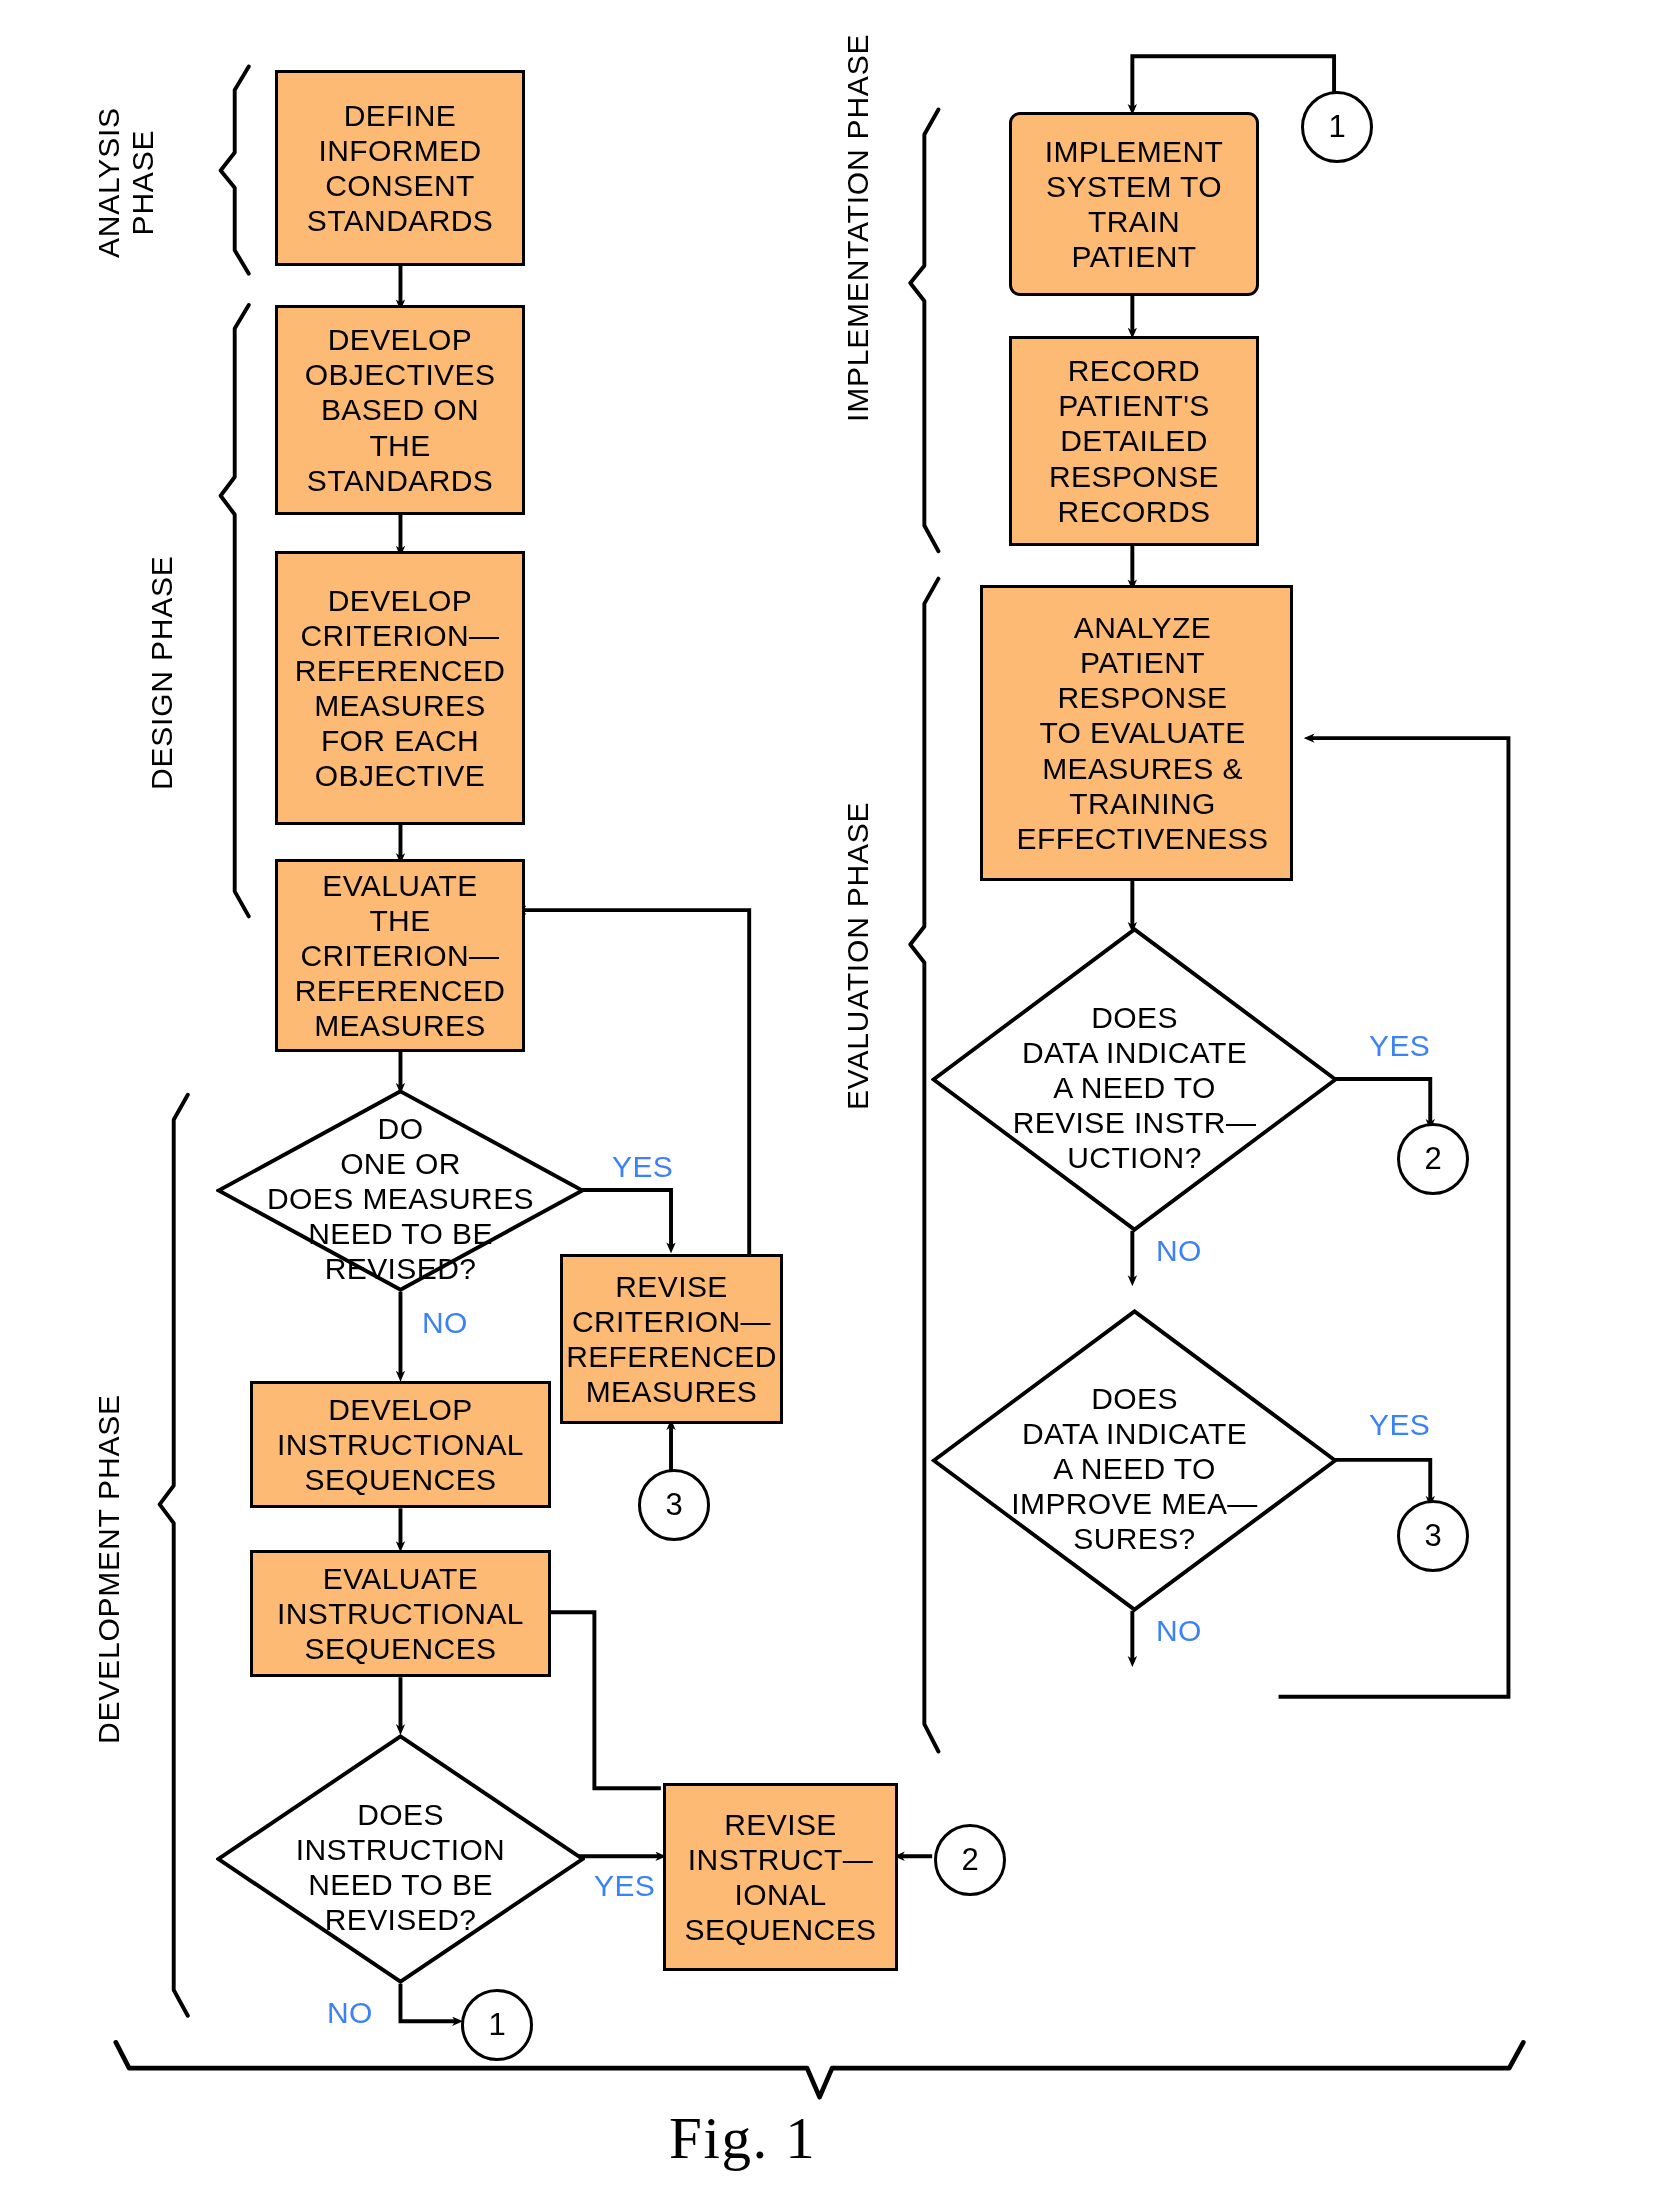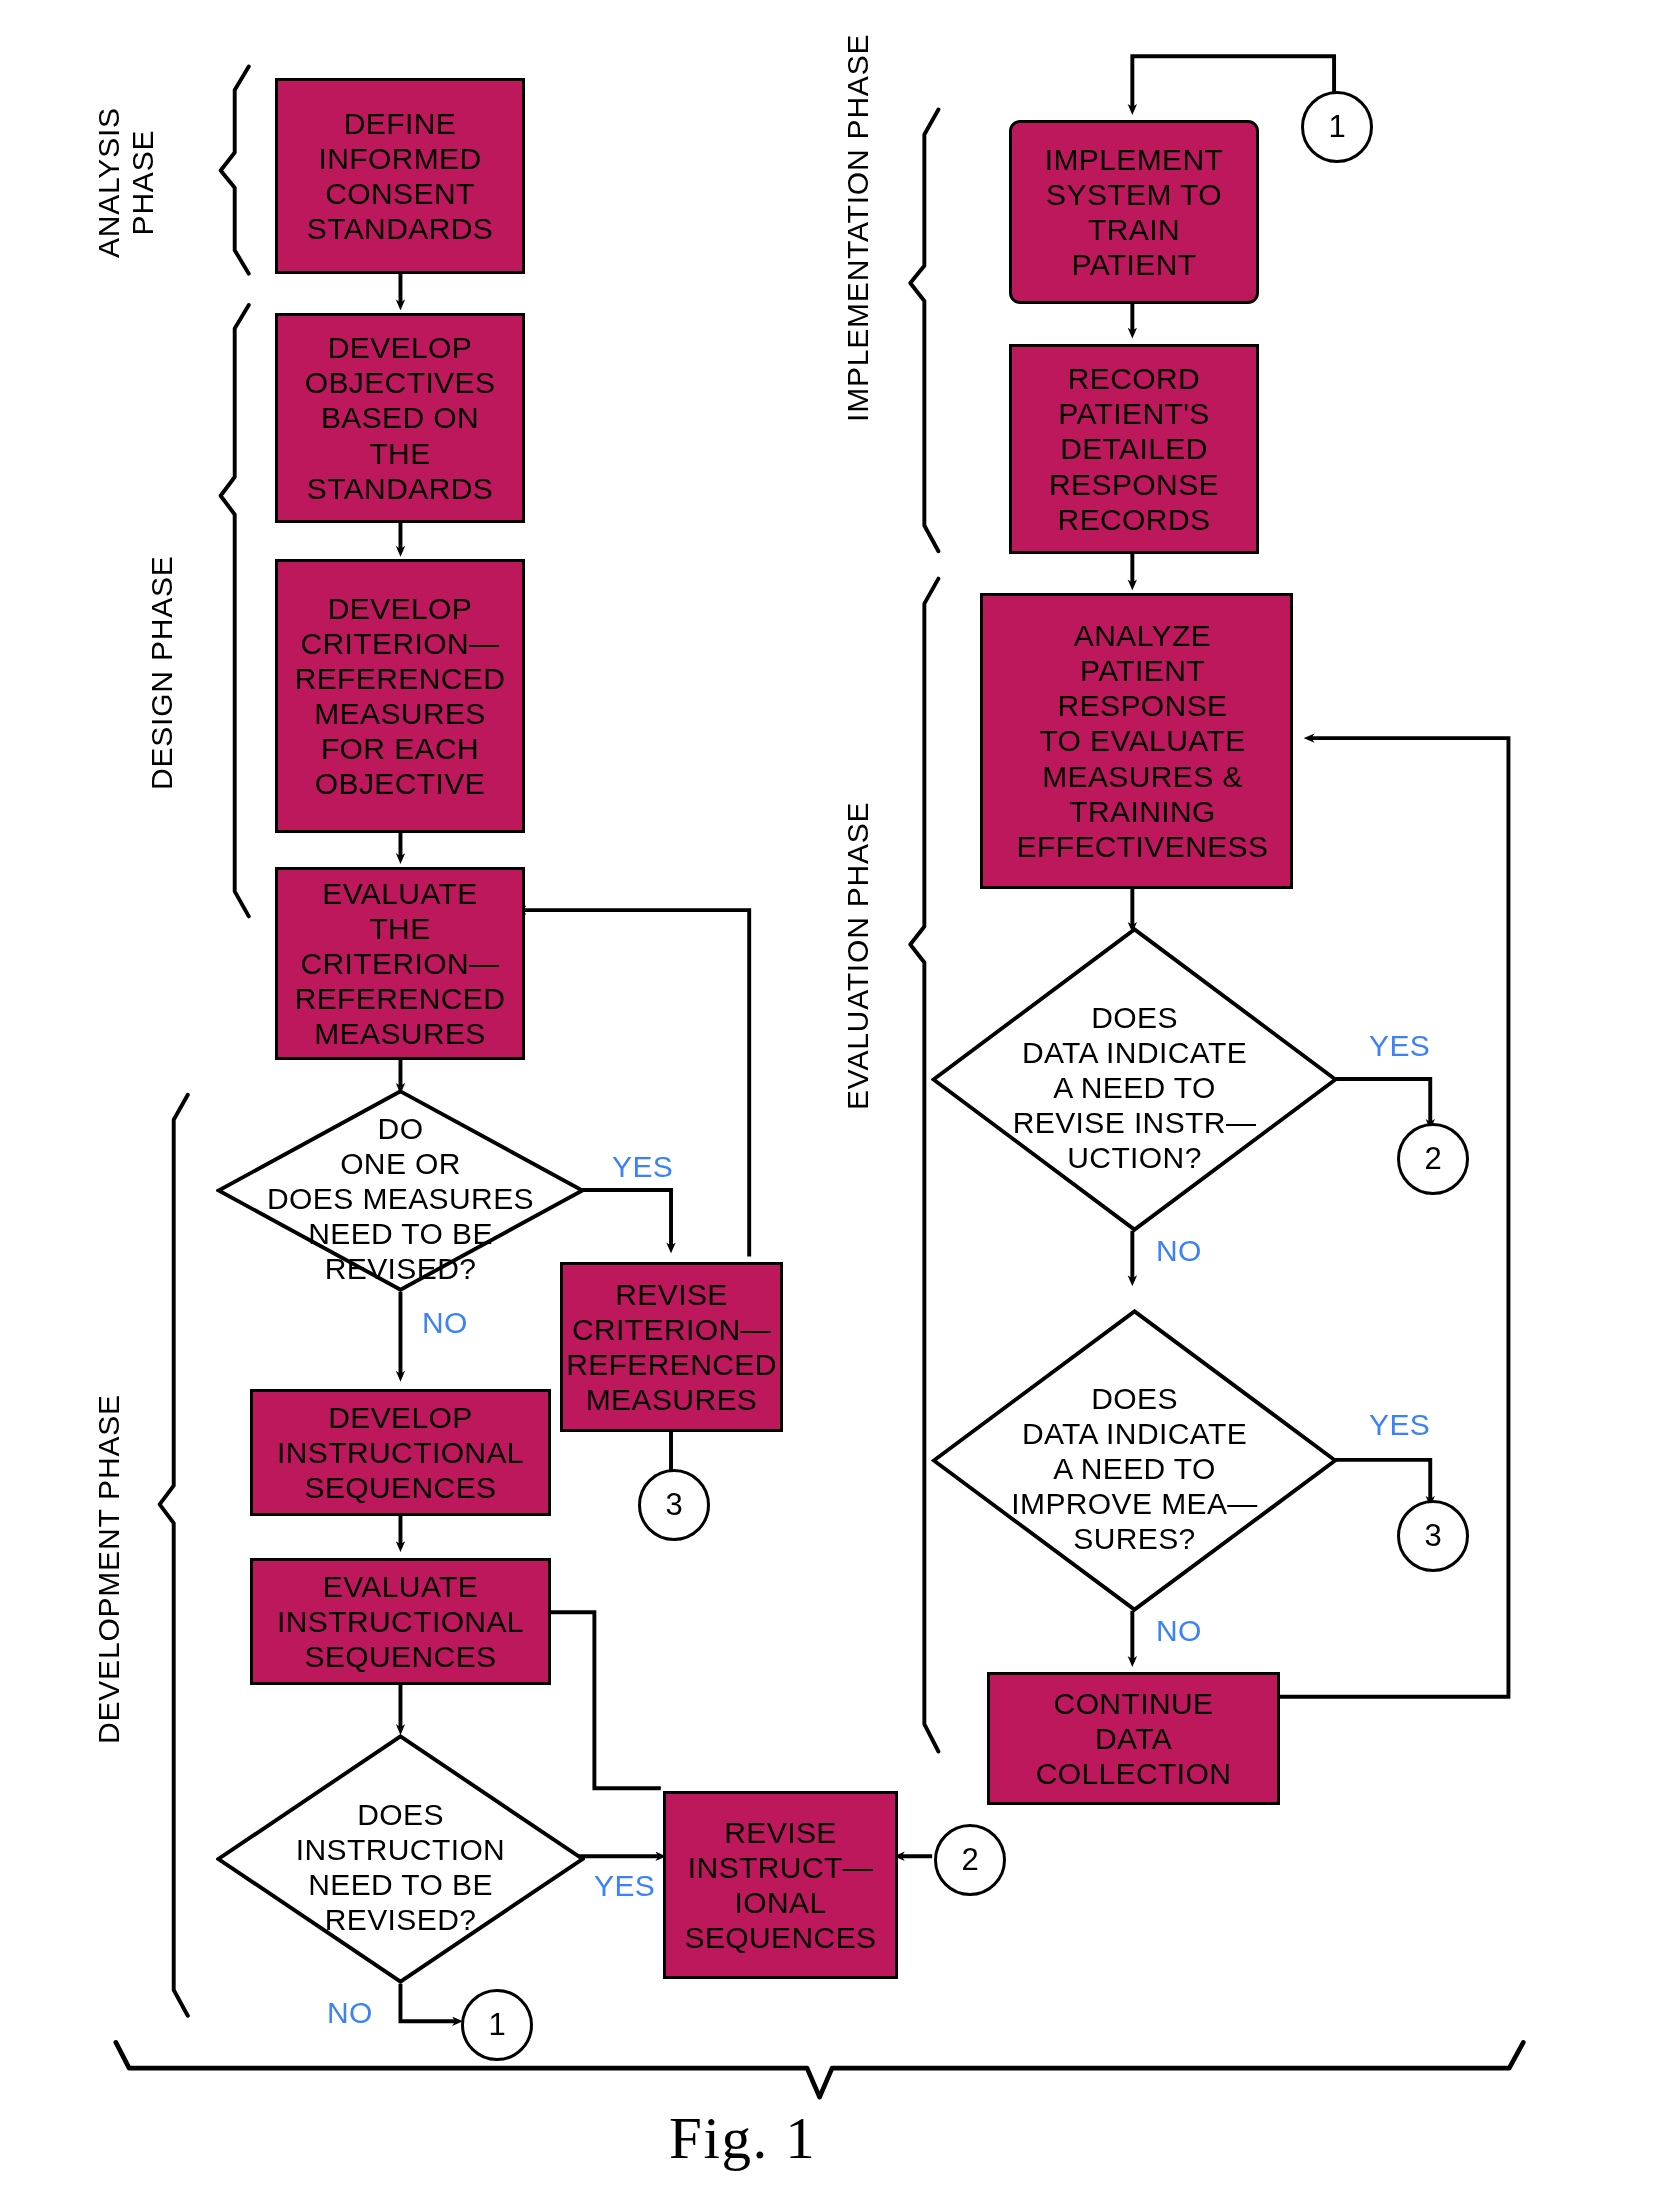--- a/index.html
+++ b/index.html
@@ -27,22 +27,21 @@
   .node {
     position: absolute;
     box-sizing: border-box;
     display: flex;
     align-items: center;
     justify-content: center;
     text-align: center;
   }
   .box {
     border: 3.9px solid #000;
-    background: #be185d;
-    margin-top: 8px;
+    background: #fdba74;
   }
   .box .txt {
     font-size: 30px;
     line-height: 1.17;
     letter-spacing: 0.4px;
     color: #000;
     font-weight: 500;
     white-space: pre-line;
     padding: 1.6px 3.1px;
   }
@@ -309,25 +308,20 @@
     <svg class="layer" style="width:407px;height:303px;" viewBox="0 0 520 388">
       <polygon points="260,3 517,194 260,385 3,194" fill="#fff" stroke="#000" stroke-width="5"></polygon>
     </svg>
     <span class="txt">DOES
 DATA INDICATE
 A NEED TO
 IMPROVE MEA—
 SURES?</span>
   </div>
 
-  <div class="node box" style="left:987px; top:1664px; width:293px; height:133px;">
-    <span class="txt">CONTINUE
-DATA
-COLLECTION</span>
-  </div>
 
   <div class="conn" style="left:612px; top:1150px;">YES</div>
   <div class="conn" style="left:422px; top:1306px;">NO</div>
 
   <div class="conn" style="left:594px; top:1869px;">YES</div>
   <div class="conn" style="left:327px; top:1996px;">NO</div>
 
   <div class="conn" style="left:1369px; top:1029px;">YES</div>
   <div class="conn" style="left:1156px; top:1234px;">NO</div>
 

